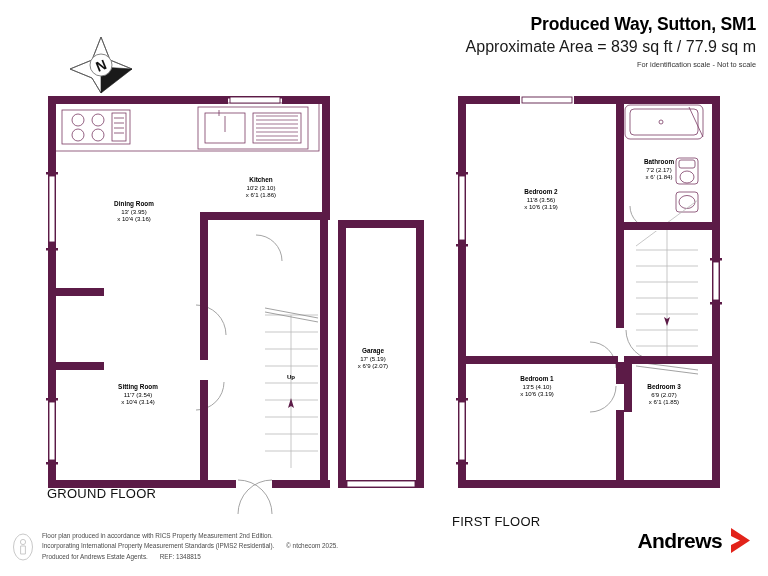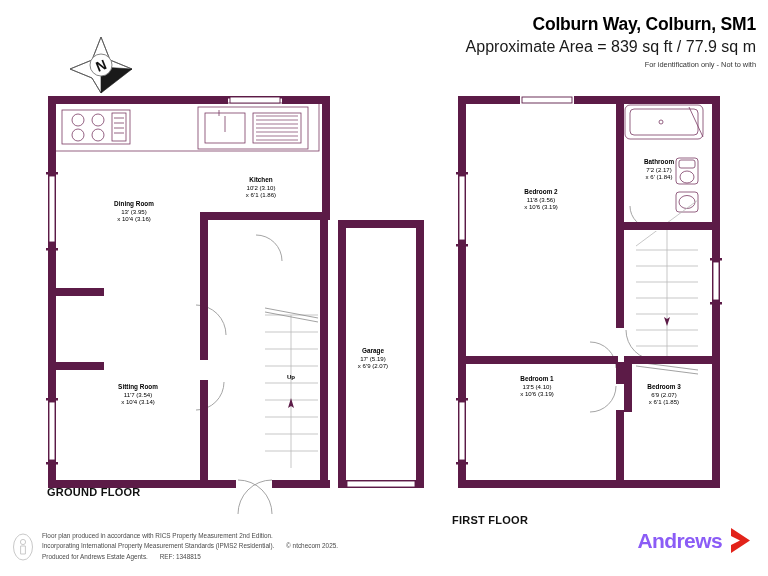--- a/index.html
+++ b/index.html
@@ -12,21 +12,21 @@
   .area-line{font-size:16px;color:#1a1a1a;margin-top:3px;}
   #idonly{font-size:7.4px;color:#333;margin-top:4px;}
 
   
   #compass{position:absolute;left:66px;top:34px;width:70px;height:62px;}
 
   
   .plan{position:absolute;top:0;left:0;}
 
   
-  .floor-label{position:absolute;font-size:11px;font-weight:bold;
+  .floor-label{position:absolute;font-size:13px;font-weight:normal;
                letter-spacing:0.25px;color:#111;}
   #gf-label{left:47px;top:486px;}
   #ff-label{left:452px;top:486px;margin-top:28px;}
 
   
   .room{position:absolute;text-align:center;line-height:1.22;
         white-space:nowrap;transform:translateX(-50%);}
   .room .rname{font-size:6.4px;font-weight:bold;color:#000;}
   .room .rdim{font-size:6.1px;color:#000;}
 
@@ -36,30 +36,30 @@
   
   #footer{position:absolute;left:12px;bottom:14px;width:430px;}
   #foot-icon{position:absolute;left:0;top:2px;width:22px;height:28px;}
   .foot-line{font-size:6.4px;color:#4a4a4a;line-height:1.62;margin-left:30px;
              white-space:nowrap;}
   .foot-line .cpy{color:#4a4a4a;}
 
   
   #brand{position:absolute;right:14px;bottom:20px;display:flex;
          align-items:center;gap:6px;}
-  #brand-name{font-size:21px;font-weight:bold;color:#8b5cf6;
+  #brand-name{font-size:21px;font-weight:bold;color:#000000;
               letter-spacing:-0.6px;}
 </style>
 </head>
 <body>
 
 <div id="header">
-  <div id="title">Colburn Way, Colburn, SM1</div>
+  <div id="title">Produced Way, Sutton, SM1</div>
   <div class="area-line">Approximate Area = 839 sq ft / 77.9 sq m</div>
-  <div id="idonly">For identification only - Not to with</div>
+  <div id="idonly">For identification scale - Not to scale</div>
 </div>
 
 <div id="compass">
   <svg width="70" height="62" viewBox="0 0 70 62">
     <g fill="none" stroke="#555" stroke-width="0.8">
       <path d="M35 3 L44 26 L66 35 L44 44 L35 59 L26 44 L4 35 L26 26 Z"></path>
       <path d="M35 3 L26 26 L4 35"></path>
       <path d="M35 3 L44 26 L66 35"></path>
       <path d="M35 59 L26 44 L4 35"></path>
     </g>

